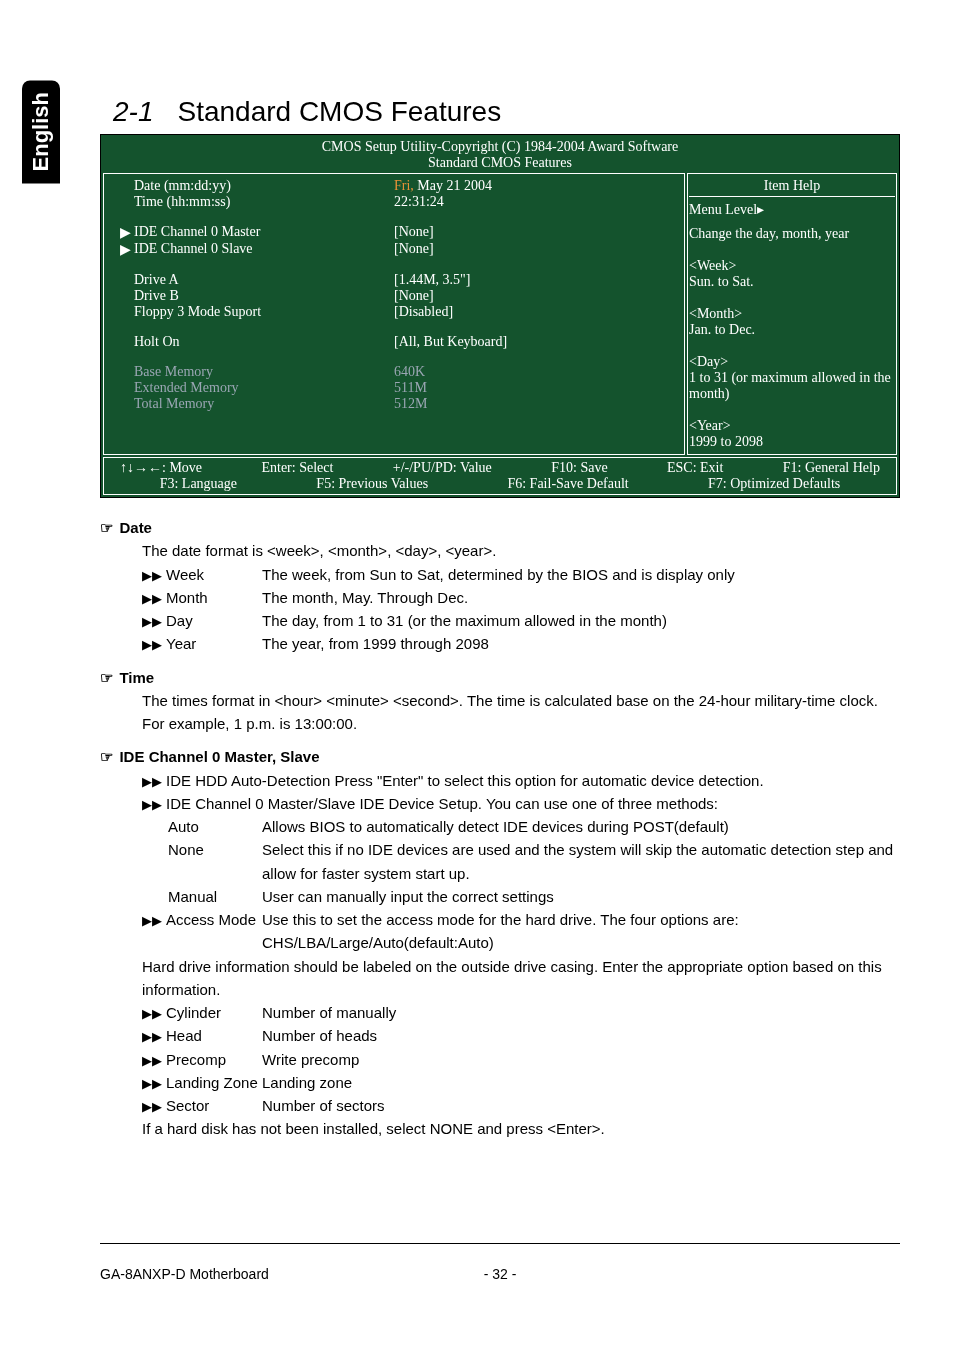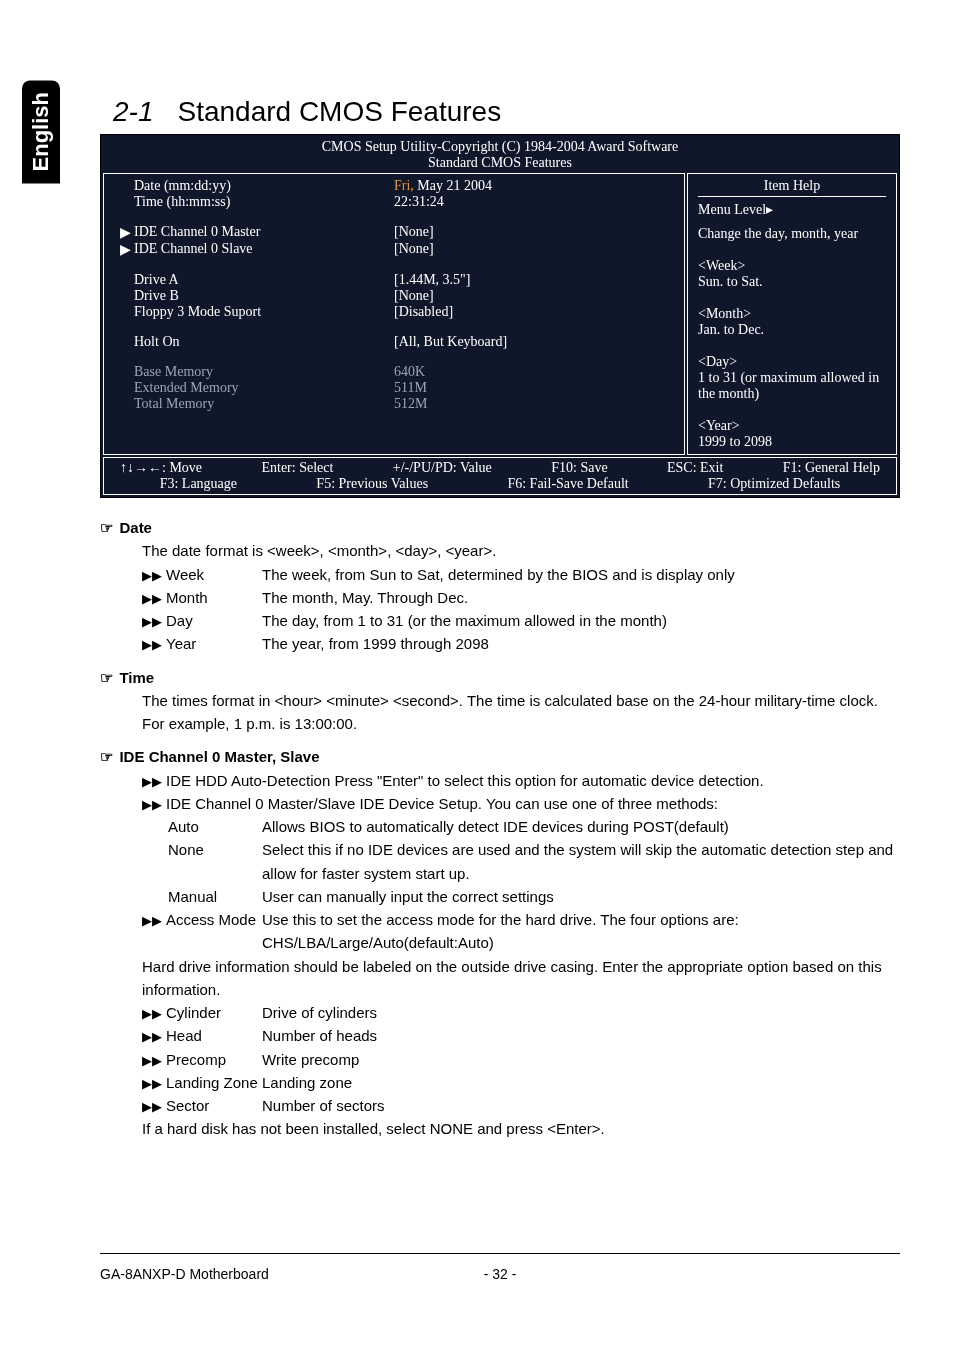--- a/index.html
+++ b/index.html
@@ -26,49 +26,49 @@
   .main {
     position: absolute;
     left: 100px;
     top: 96px;
     width: 800px;
   }
   .section-title { font-size: 28px; font-weight: normal; margin-bottom: 6px; margin-left: 13px; }
   .sec-num { font-style: italic; margin-right: 24px; }
   .bios-box {
     border: 1px solid #000;
-    background: #0f172a;
+    background: #14532d;
     color: #fff;
     font-family: "Times New Roman", serif;
     font-size: 14px;
   }
   .bios-header { text-align: center; padding: 4px 0 2px; }
   .bios-body { display: flex; }
   .bios-left { flex: 1; border: 1px solid #fff; margin: 0 2px 2px; padding: 4px 16px; }
-  .bios-right { width: 210px; border: 1px solid #fff; margin: 0 2px 2px 0; padding: 4px 10px; }
+  .bios-right { width: 210px; border: 1px solid #fff; margin: 0 2px 2px 0; padding: 4px 1px; }
   .bios-row { display: flex; }
   .bios-label { width: 260px; }
   .bios-val { flex: 1; }
   .bios-tri { display:inline-block; width:14px; }
   .dim { color: #9aa6b3; }
   .bios-footer { border: 1px solid #fff; margin: 0 2px 2px; padding: 2px 16px; text-align: center; }
   .bios-footer-row { display: flex; justify-content: space-between; }
   .bios-footer-row span { white-space: nowrap; }
   .content { margin-top: 18px; font-size: 15px; line-height: 1.55; }
   .hand { font-size: 15px; margin-right: 6px; }
   .topic { font-weight: bold; margin-top: 10px; }
   .indent1 { margin-left: 42px; }
   .dbl { font-family: Arial; font-size: 13px; margin-right: 4px; }
   .dt-row { display: flex; margin-left: 42px; }
   .dt-term { width: 120px; }
   .dt-def { flex: 1; }
   .sub-row { display: flex; margin-left: 68px; }
   .sub-term { width: 94px; }
   .sub-def { flex: 1; }
-  .footer-line { position: absolute; left: 100px; bottom: 70px; width: 800px; border-top: 1px solid #000; padding-top: 12px; font-size: 14px; display:flex; }
+  .footer-line { position: absolute; left: 100px; bottom: 70px; width: 800px; border-top: 1px solid #000; padding-top: 22px; font-size: 14px; display:flex; }
   .footer-line .fl { flex:1; }
   .footer-line .fc { flex:1; text-align:center; }
   .footer-line .fr { flex:1; }
   .orange { color: #e69138; }
 </style>
 </head>
 <body>
 
 <div class="side-tab">English</div>
 
@@ -228,21 +228,21 @@
         </div>
       </div>
     <div class="dt-row">
       <div class="dt-term"><span class="dbl">▶▶</span><span>Access Mode</span></div>
       <div class="dt-def">Use this to set the access mode for the hard drive. The four options are: CHS/LBA/Large/Auto(default:Auto)</div>
     </div>
     <div class="indent1">Hard drive information should be labeled on the outside drive casing.  Enter the appropriate option based on this information.</div>
     <div id="hd-items">
         <div class="dt-row">
           <div class="dt-term"><span class="dbl">▶▶</span>Cylinder</div>
-          <div class="dt-def">Drive of cylinders</div>
+          <div class="dt-def">Number of manually</div>
         </div>
         <div class="dt-row">
           <div class="dt-term"><span class="dbl">▶▶</span>Head</div>
           <div class="dt-def">Number of heads</div>
         </div>
         <div class="dt-row">
           <div class="dt-term"><span class="dbl">▶▶</span>Precomp</div>
           <div class="dt-def">Write precomp</div>
         </div>
         <div class="dt-row">

